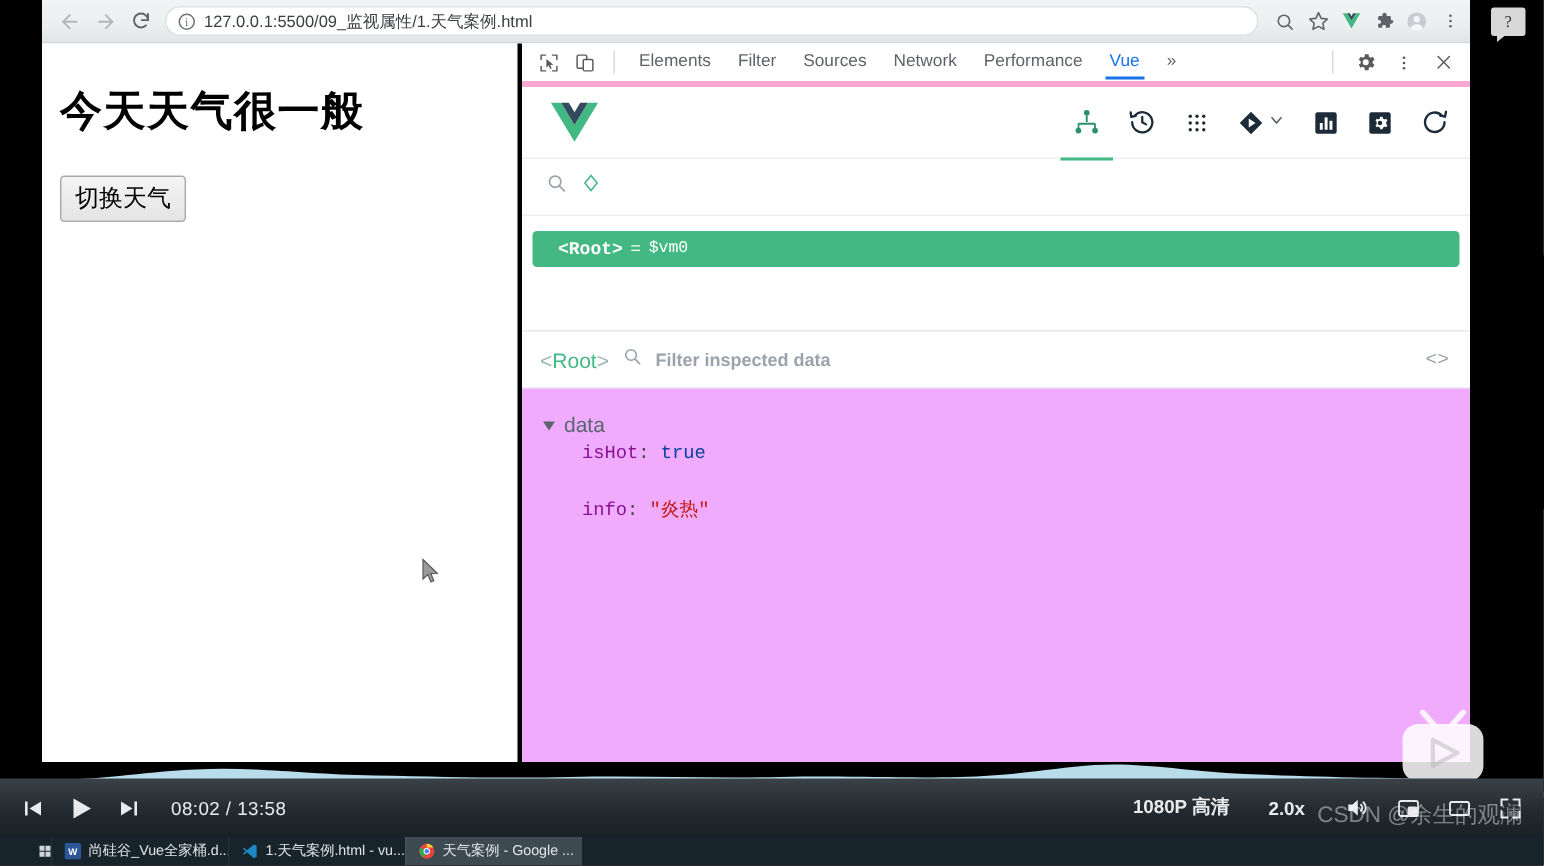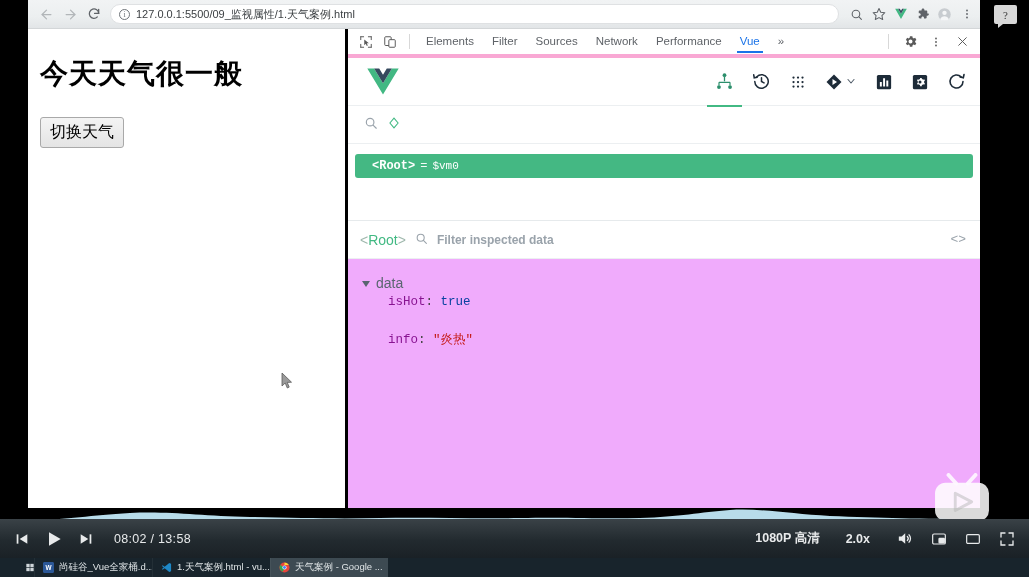--- a/index.html
+++ b/index.html
@@ -691,20 +691,21 @@
     <div class="pb-icon" style="margin-right:0">
       <svg width="16" height="16" viewBox="0 0 24 24" fill="none" stroke="currentColor" stroke-width="2" stroke-linecap="round">
           <polyline points="3 9 3 3 9 3"></polyline>
           <polyline points="15 3 21 3 21 9"></polyline>
           <polyline points="21 15 21 21 15 21"></polyline>
           <polyline points="9 21 3 21 3 15"></polyline>
         </svg>
     </div>
   </div>
 
+  <div id="watermark">CSDN @余生的观澜</div>
 
   <div id="taskbar">
     <div id="start-btn">
       <svg width="11" height="11" viewBox="0 0 24 24" fill="#cfd6da">
           <rect x="1" y="1" width="10" height="10"></rect>
           <rect x="13" y="1" width="10" height="10"></rect>
           <rect x="1" y="13" width="10" height="10"></rect>
           <rect x="13" y="13" width="10" height="10"></rect>
         </svg>
     </div>

